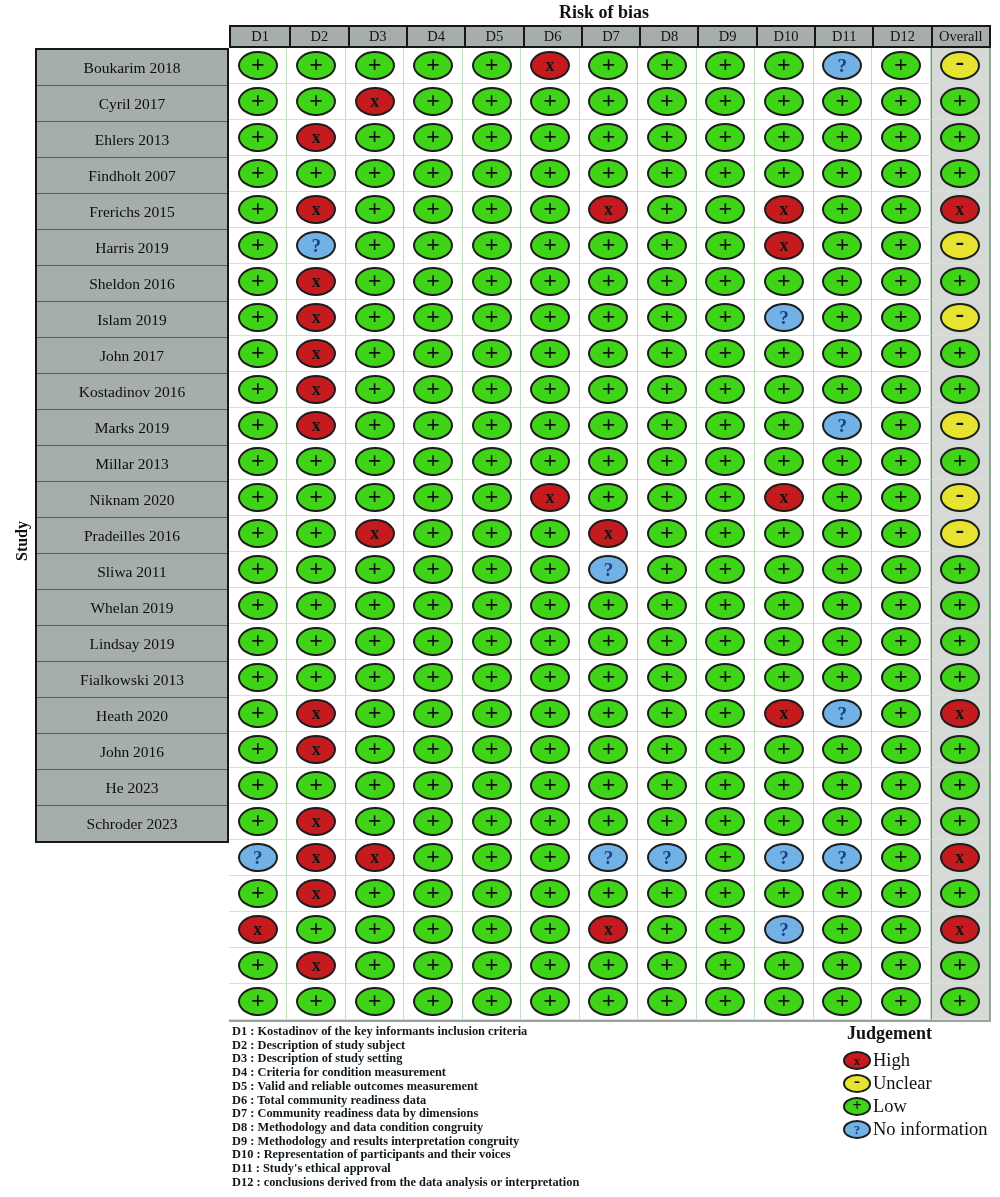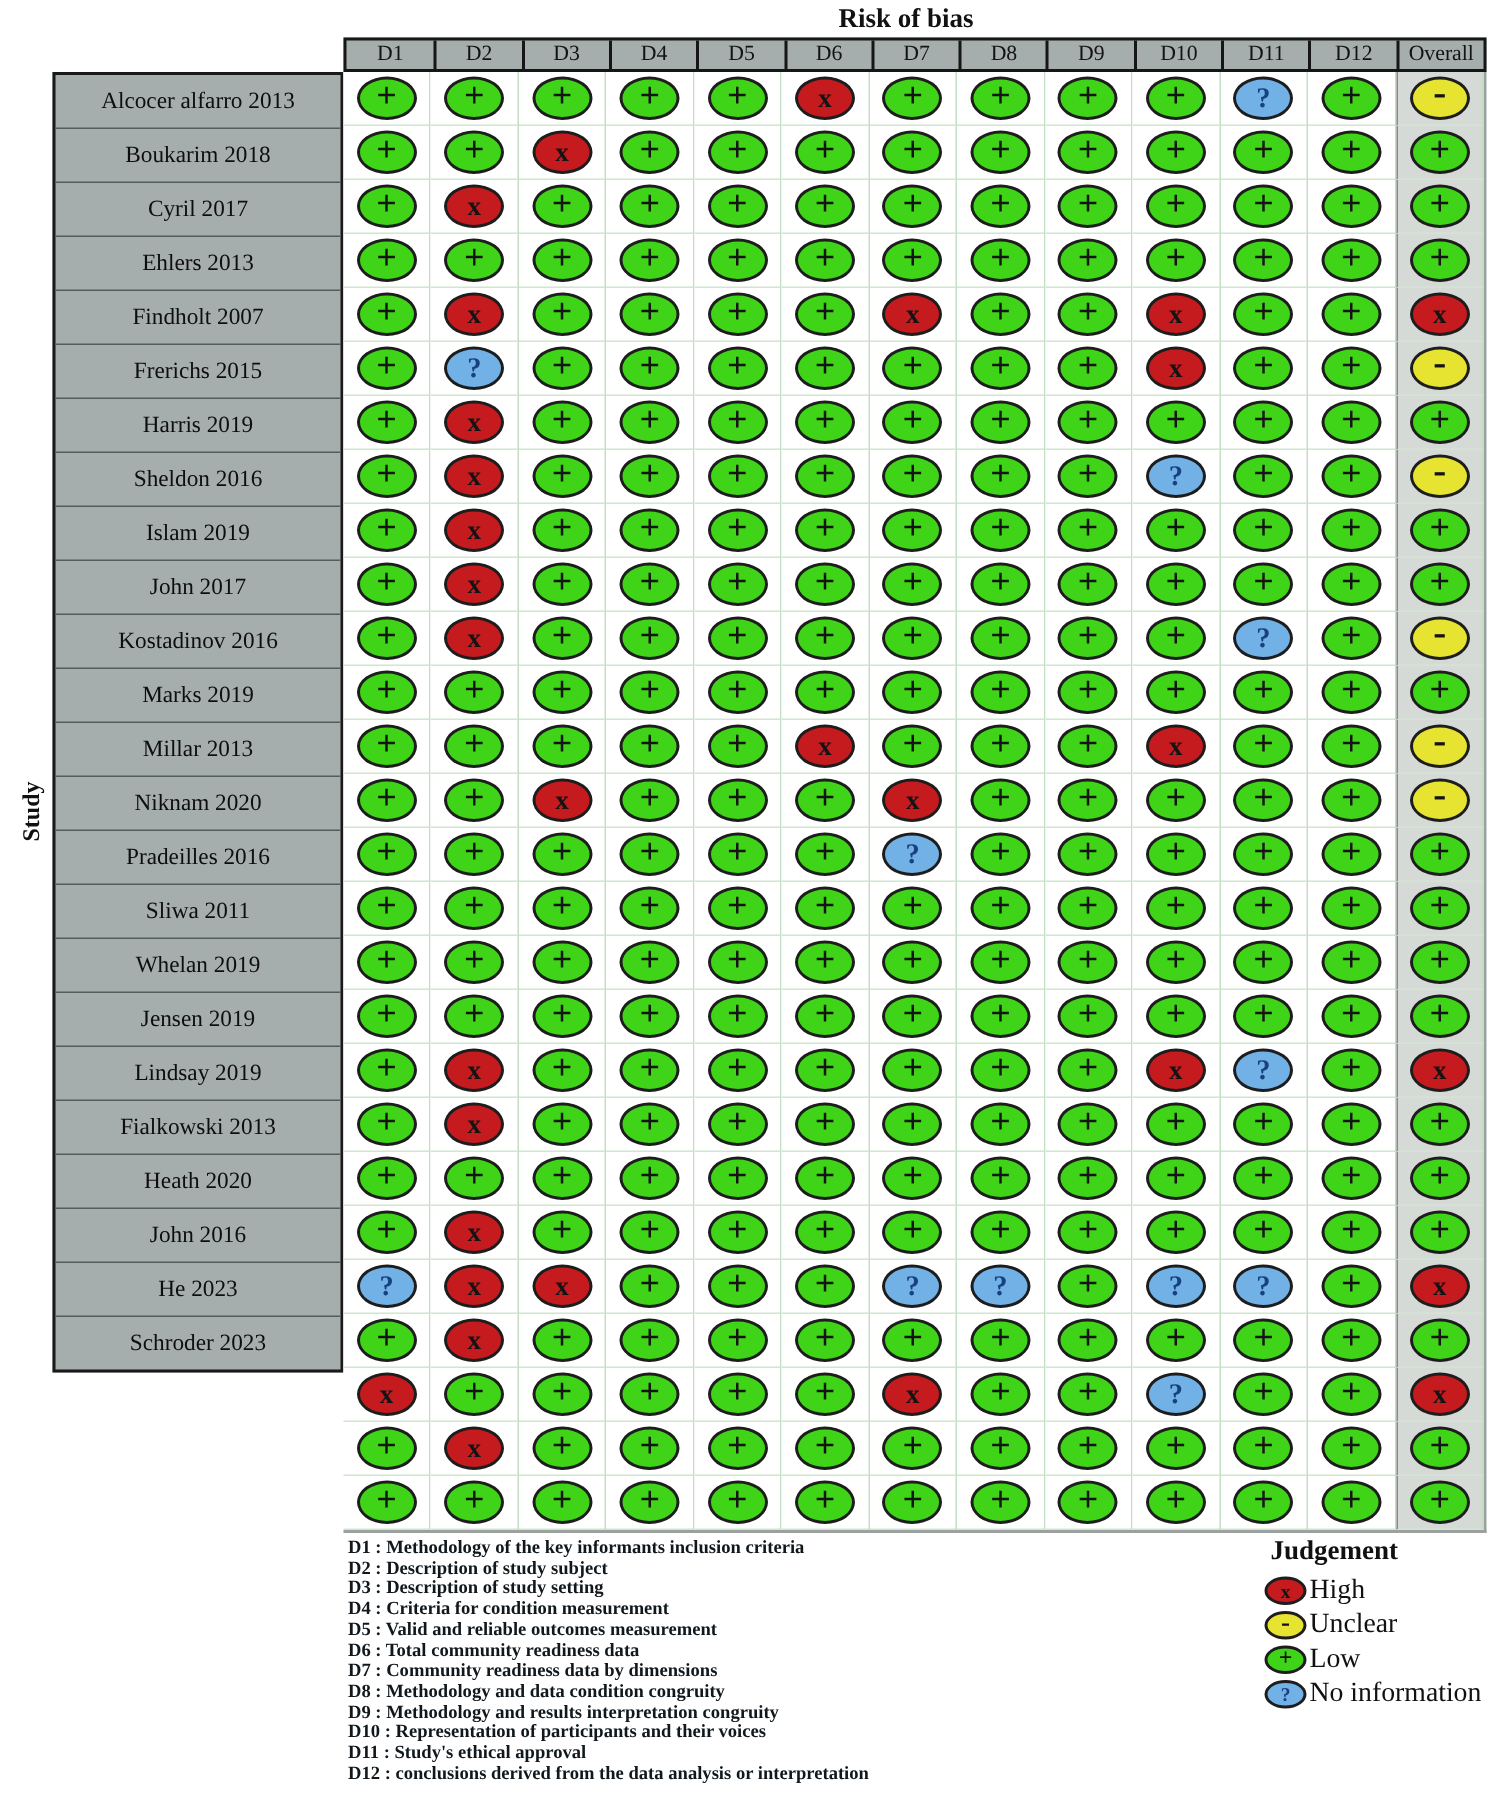--- a/index.html
+++ b/index.html
@@ -76,38 +76,36 @@
       <div class="header-cell">D6</div>
       <div class="header-cell">D7</div>
       <div class="header-cell">D8</div>
       <div class="header-cell">D9</div>
       <div class="header-cell">D10</div>
       <div class="header-cell">D11</div>
       <div class="header-cell">D12</div>
       <div class="header-cell">Overall</div>
     </div>
   <div class="label-col" id="label-col">
-      <div class="label-cell">Alcocer alfarro 2013</div>
       <div class="label-cell">Boukarim 2018</div>
       <div class="label-cell">Cyril 2017</div>
       <div class="label-cell">Ehlers 2013</div>
       <div class="label-cell">Findholt 2007</div>
       <div class="label-cell">Frerichs 2015</div>
       <div class="label-cell">Harris 2019</div>
       <div class="label-cell">Sheldon 2016</div>
       <div class="label-cell">Islam 2019</div>
       <div class="label-cell">John 2017</div>
       <div class="label-cell">Kostadinov 2016</div>
       <div class="label-cell">Marks 2019</div>
       <div class="label-cell">Millar 2013</div>
       <div class="label-cell">Niknam 2020</div>
       <div class="label-cell">Pradeilles 2016</div>
       <div class="label-cell">Sliwa 2011</div>
       <div class="label-cell">Whelan 2019</div>
-      <div class="label-cell">Jensen 2019</div>
       <div class="label-cell">Lindsay 2019</div>
       <div class="label-cell">Fialkowski 2013</div>
       <div class="label-cell">Heath 2020</div>
       <div class="label-cell">John 2016</div>
       <div class="label-cell">He 2023</div>
       <div class="label-cell">Schroder 2023</div>
     </div>
   <div class="grid" id="grid">
       <div class="cell">
         <div class="mark" style="background: rgb(63, 212, 24);">
@@ -1859,21 +1857,21 @@
           <span class="s-plus" style="color: rgb(20, 20, 20);">+</span>
         </div>
       </div>
       <div class="cell overall">
         <div class="mark" style="background: rgb(63, 212, 24);">
           <span class="s-plus" style="color: rgb(20, 20, 20);">+</span>
         </div>
       </div>
     </div>
   <div class="footnotes" id="footnotes">
-      <div class="footnote">D1 : Methodology of the key informants inclusion criteria</div>
+      <div class="footnote">D1 : Kostadinov of the key informants inclusion criteria</div>
       <div class="footnote">D2 : Description of study subject</div>
       <div class="footnote">D3 : Description of study setting</div>
       <div class="footnote">D4 : Criteria for condition measurement</div>
       <div class="footnote">D5 : Valid and reliable outcomes measurement</div>
       <div class="footnote">D6 : Total community readiness data</div>
       <div class="footnote">D7 : Community readiness data by dimensions</div>
       <div class="footnote">D8 : Methodology and data condition congruity</div>
       <div class="footnote">D9 : Methodology and results interpretation congruity</div>
       <div class="footnote">D10 : Representation of participants and their voices</div>
       <div class="footnote">D11 : Study's ethical approval</div>

